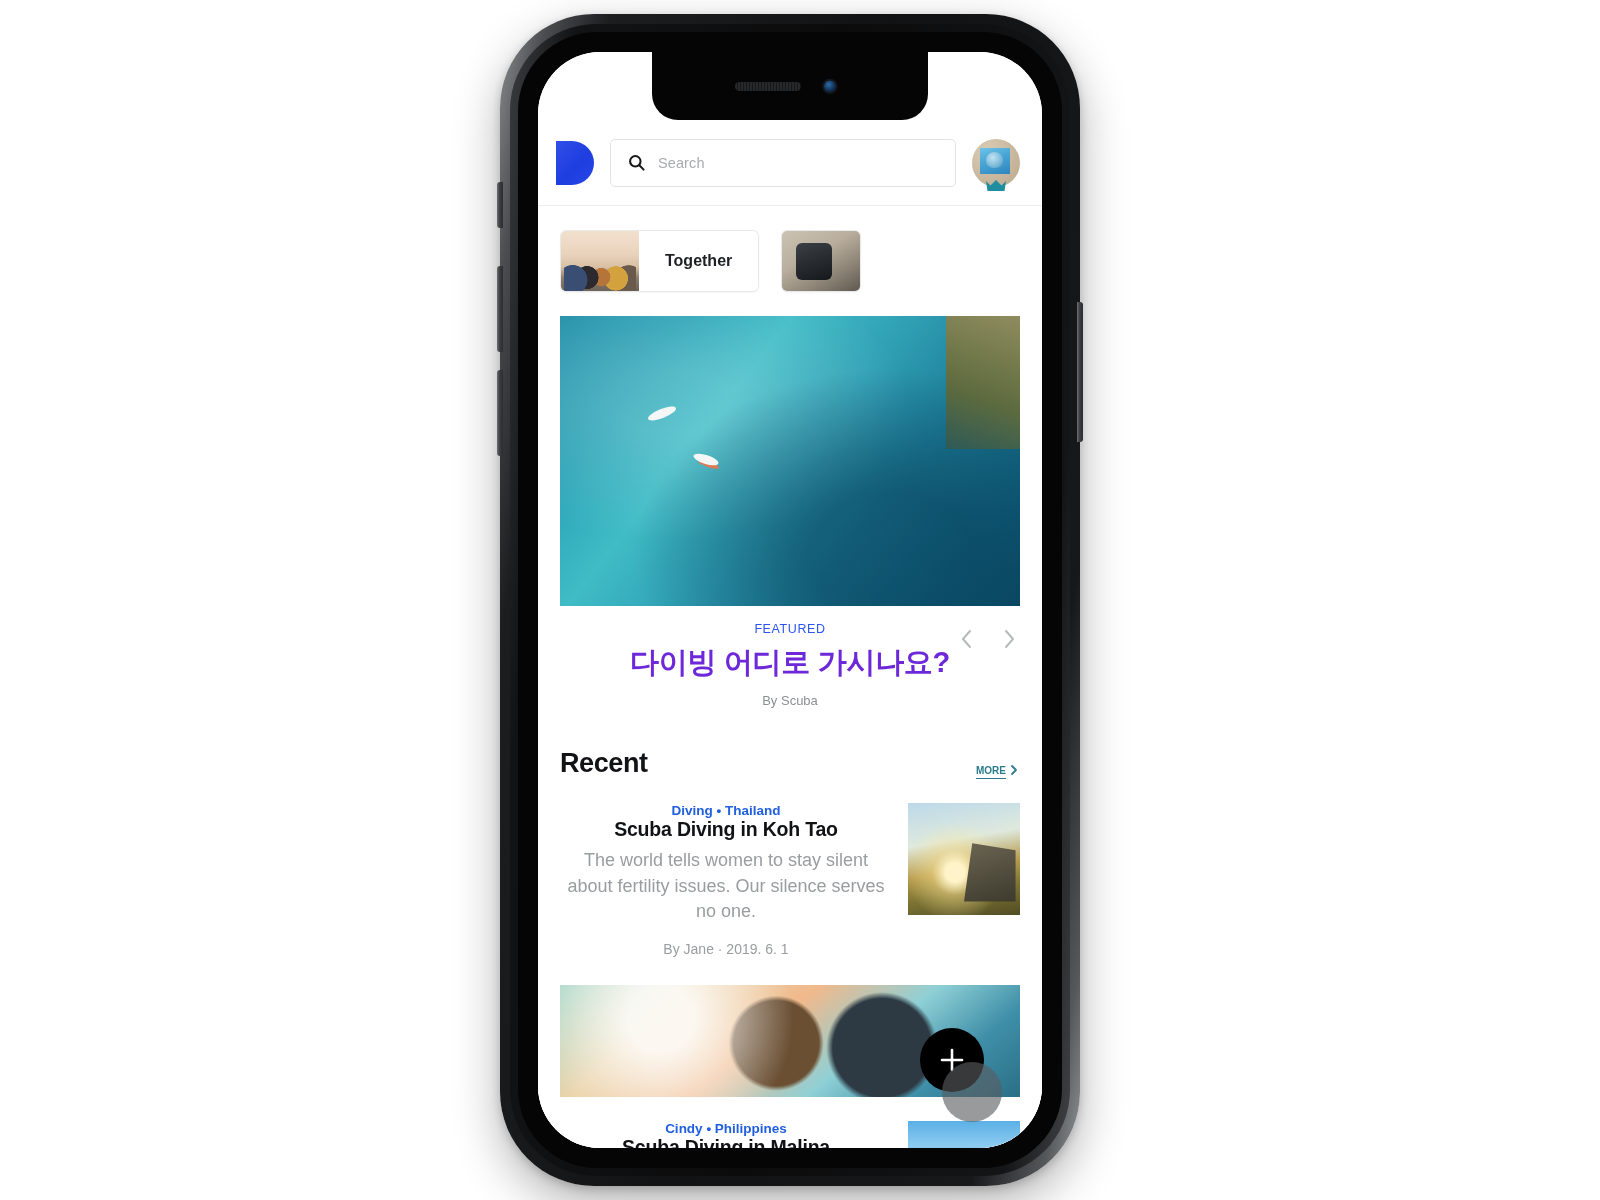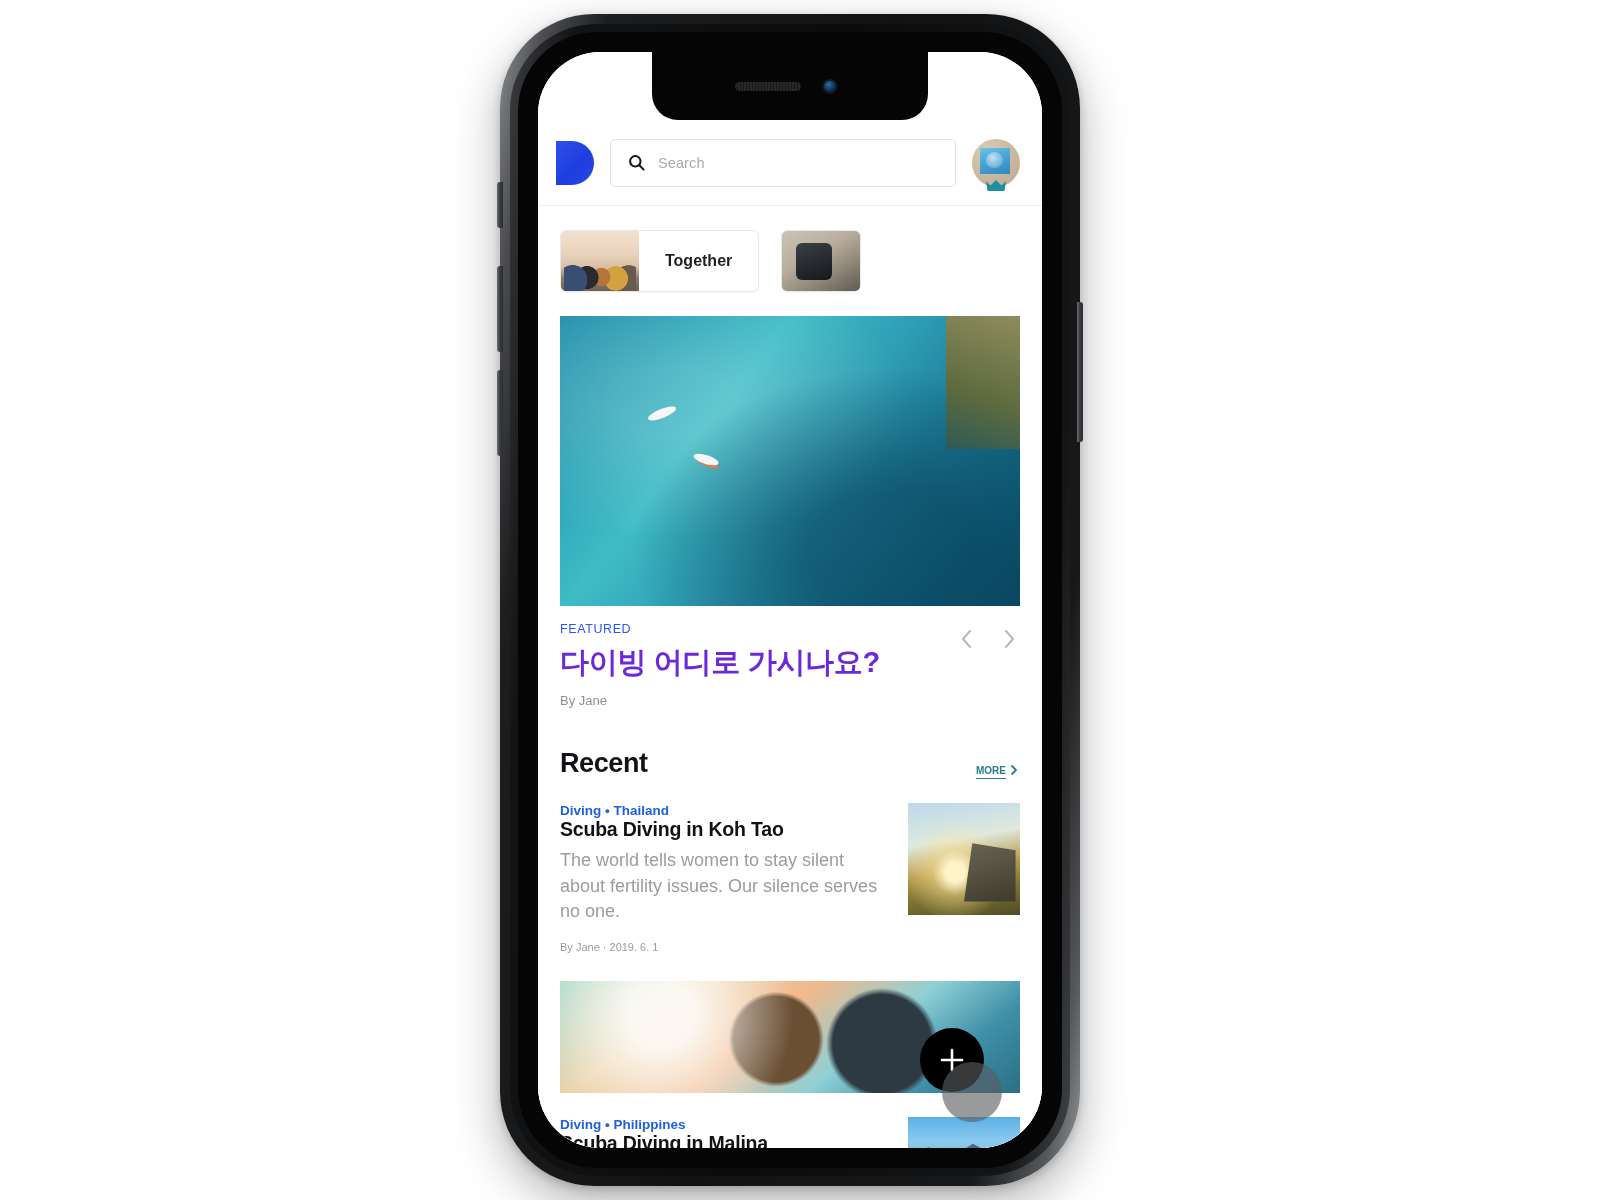--- a/index.html
+++ b/index.html
@@ -22,20 +22,21 @@
   }
   .phone-inner {
     position: absolute; left: 10px; top: 10px; right: 10px; bottom: 10px;
     border-radius: 86px;
     background: linear-gradient(95deg,#3a3c3f 0%,#121314 10%,#0b0b0c 50%,#141516 90%,#404346 100%);
   }
   .phone-bezel {
     position: absolute; left: 8px; top: 8px; right: 8px; bottom: 8px;
     border-radius: 79px;
     background: #050506;
+    text-align: center;
   }
   .screen {
     position: absolute; left: 20px; top: 20px; right: 20px; bottom: 20px;
     border-radius: 62px;
     background: #ffffff;
     overflow: hidden;
   }
 
   
   .notch {
@@ -199,21 +200,21 @@
     display:flex; align-items:center; gap:2px;
     font-size: 10px; font-weight: 700; color: #2a7c8c;
     text-decoration: underline; text-underline-offset: 4px; padding-bottom:3px;margin-top:20px;
   }
 
   .article { display:flex; gap: 16px; padding: 24px 22px 0 22px; }
   .art-text { flex: 1 1 auto; min-width: 0; }
   .art-tags { font-size: 13.5px; font-weight: 700; color: #1f5fe0; }
   .art-title { font-size: 19.5px; font-weight: 800; color: #111215; letter-spacing:-.2px; }
   .art-desc { font-size: 18px; line-height: 1.42; color: #9a9da0; margin-top: 7px; }
-  .art-meta { font-size: 11px; color: #9a9da0; margin-top: 16px; }
+  .art-meta { font-size: 14px; color: #9a9da0; margin-top: 16px; }
   .art-thumb { width: 112px; height: 112px; flex: 0 0 auto; }
   .thumb-a {
     background:
       radial-gradient(circle at 42% 62%, #fff4c9 0 10%, rgba(255,230,150,.45) 24%, transparent 52%),
       linear-gradient(170deg,#bcd9ea 0%,#dfe9dd 34%,#b69a4c 58%,#7d7433 76%,#514c24 100%);
     position: relative;
   }
   .thumb-a::after{
     content:""; position:absolute; right:4%; top:36%; width:46%; height:52%;
     background: linear-gradient(160deg,#6b6553,#3d3a2c);
@@ -310,21 +311,21 @@
             <div class="content">
 
               <div class="hero">
                 <div class="hero-boat1"></div>
                 <div class="hero-boat2"></div>
               </div>
 
               <div class="feat-block">
                 <div class="feat-kicker">FEATURED</div>
                 <div class="feat-title">다이빙 어디로 가시나요?</div>
-                <div class="feat-by">By Jane</div>
+                <div class="feat-by">By Scuba</div>
 
                 <div class="feat-nav">
                   <svg class="navarrow" viewBox="0 0 22 26" fill="none" stroke="#b6b9bc" stroke-width="2" stroke-linecap="round" stroke-linejoin="round">
                     <polyline points="14,5 7,13 14,21"></polyline>
                   </svg>
                   <svg class="navarrow" viewBox="0 0 22 26" fill="none" stroke="#b6b9bc" stroke-width="2" stroke-linecap="round" stroke-linejoin="round">
                     <polyline points="8,5 15,13 8,21"></polyline>
                   </svg>
                 </div>
               </div>
@@ -346,21 +347,21 @@
                   <div class="art-desc">The world tells women to stay silent about fertility issues. Our silence serves no one.</div>
                   <div class="art-meta">By Jane  ·  2019. 6. 1</div>
                 </div>
                 <div class="art-thumb thumb-a"></div>
               </div>
 
               <div class="banner"></div>
 
               <div class="article">
                 <div class="art-text">
-                  <div class="art-tags">Diving • Philippines</div>
+                  <div class="art-tags">Cindy • Philippines</div>
                   <div class="art-title">Scuba Diving in Malina</div>
                   <div class="art-desc">The world tells women to stay silent about fertility issues. Our silence serves no one.</div>
 
                 </div>
                 <div class="art-thumb thumb-b"></div>
               </div>
 
             </div>
 
             <div class="fab">

